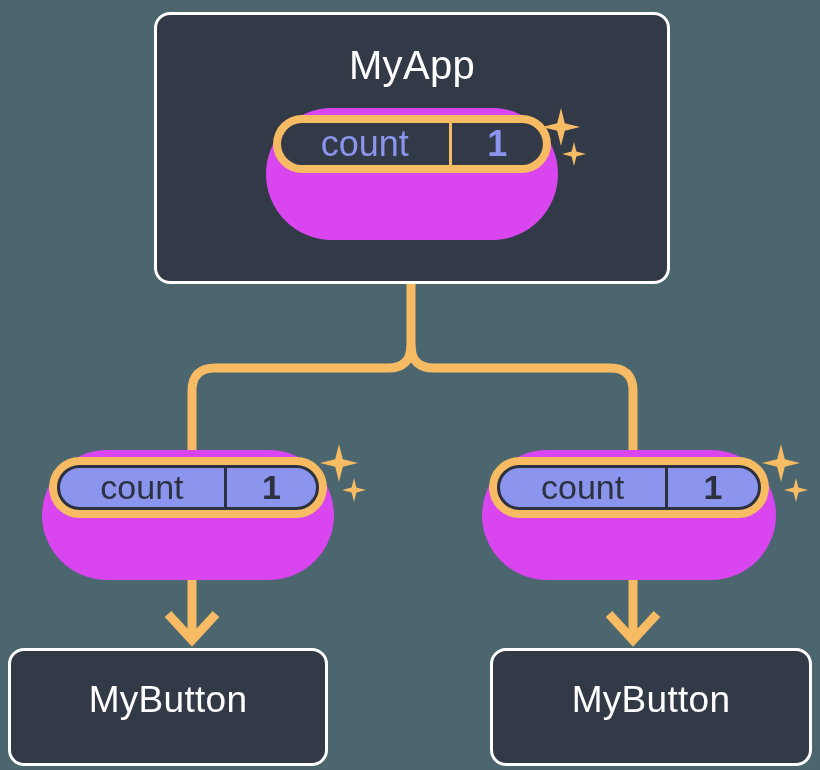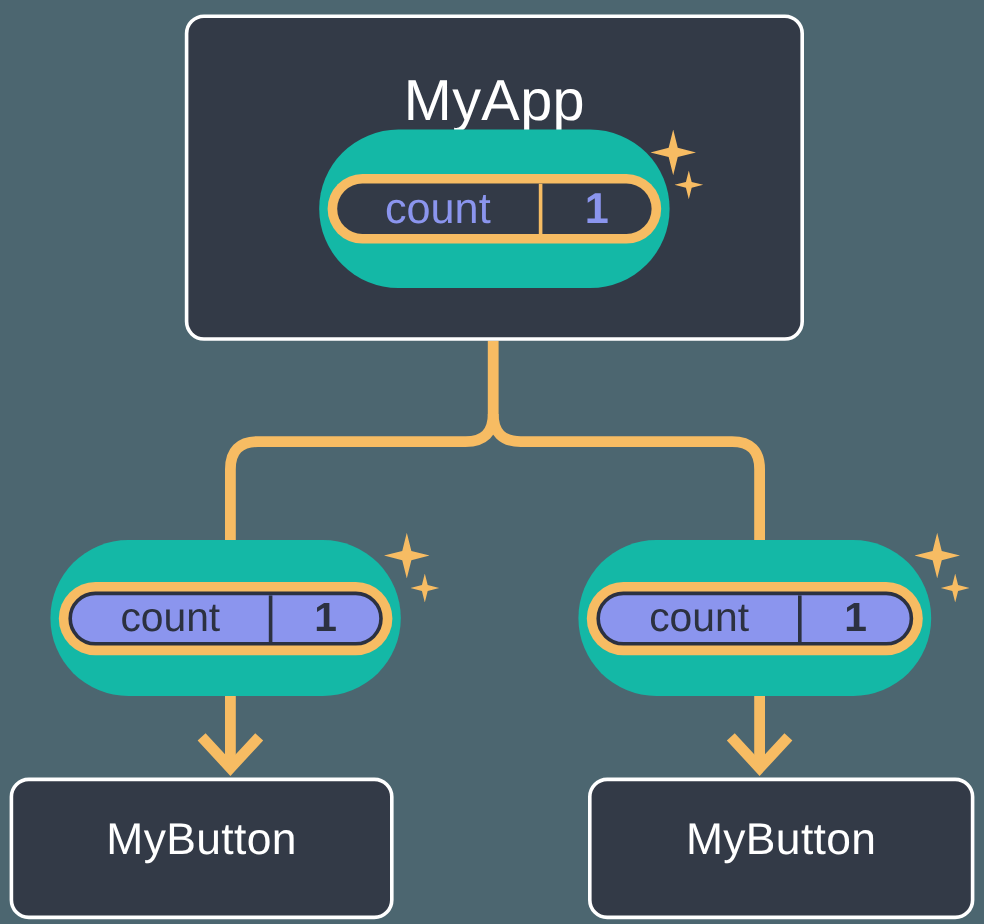--- a/index.html
+++ b/index.html
@@ -43,22 +43,22 @@
     letter-spacing: 0.3px;
     white-space: nowrap;
   }
   #box-myapp {
     left: 154px;
     top: 12px;
     width: 516px;
     height: 272px;
   }
   #box-myapp .comp-title {
-    top: 42px;
-    font-size: 48px;
+    top: 28px;
+    font-size: 40px;
   }
   #box-mybutton-left {
     left: 8px;
     top: 648px;
     width: 320px;
     height: 118px;
   }
   #box-mybutton-right {
     left: 490px;
     top: 648px;
@@ -69,23 +69,23 @@
   #box-mybutton-right .comp-title {
     top: 28px;
     font-size: 37px;
   }
 
   
   .pill {
     position: absolute;
     box-sizing: border-box;
     display: flex;
-    align-items: center;
+    align-items: flex-start;
     border-radius: 999px;
-    background: #14b8a6;          
+    background: #d946ef;          
     padding: 7px;
   }
   .pill-inner {
     flex: 1;
     display: flex;
     align-items: stretch;
     border-radius: 999px;
     background: #f7bc63;          
     padding: 8px;
     box-sizing: border-box;

